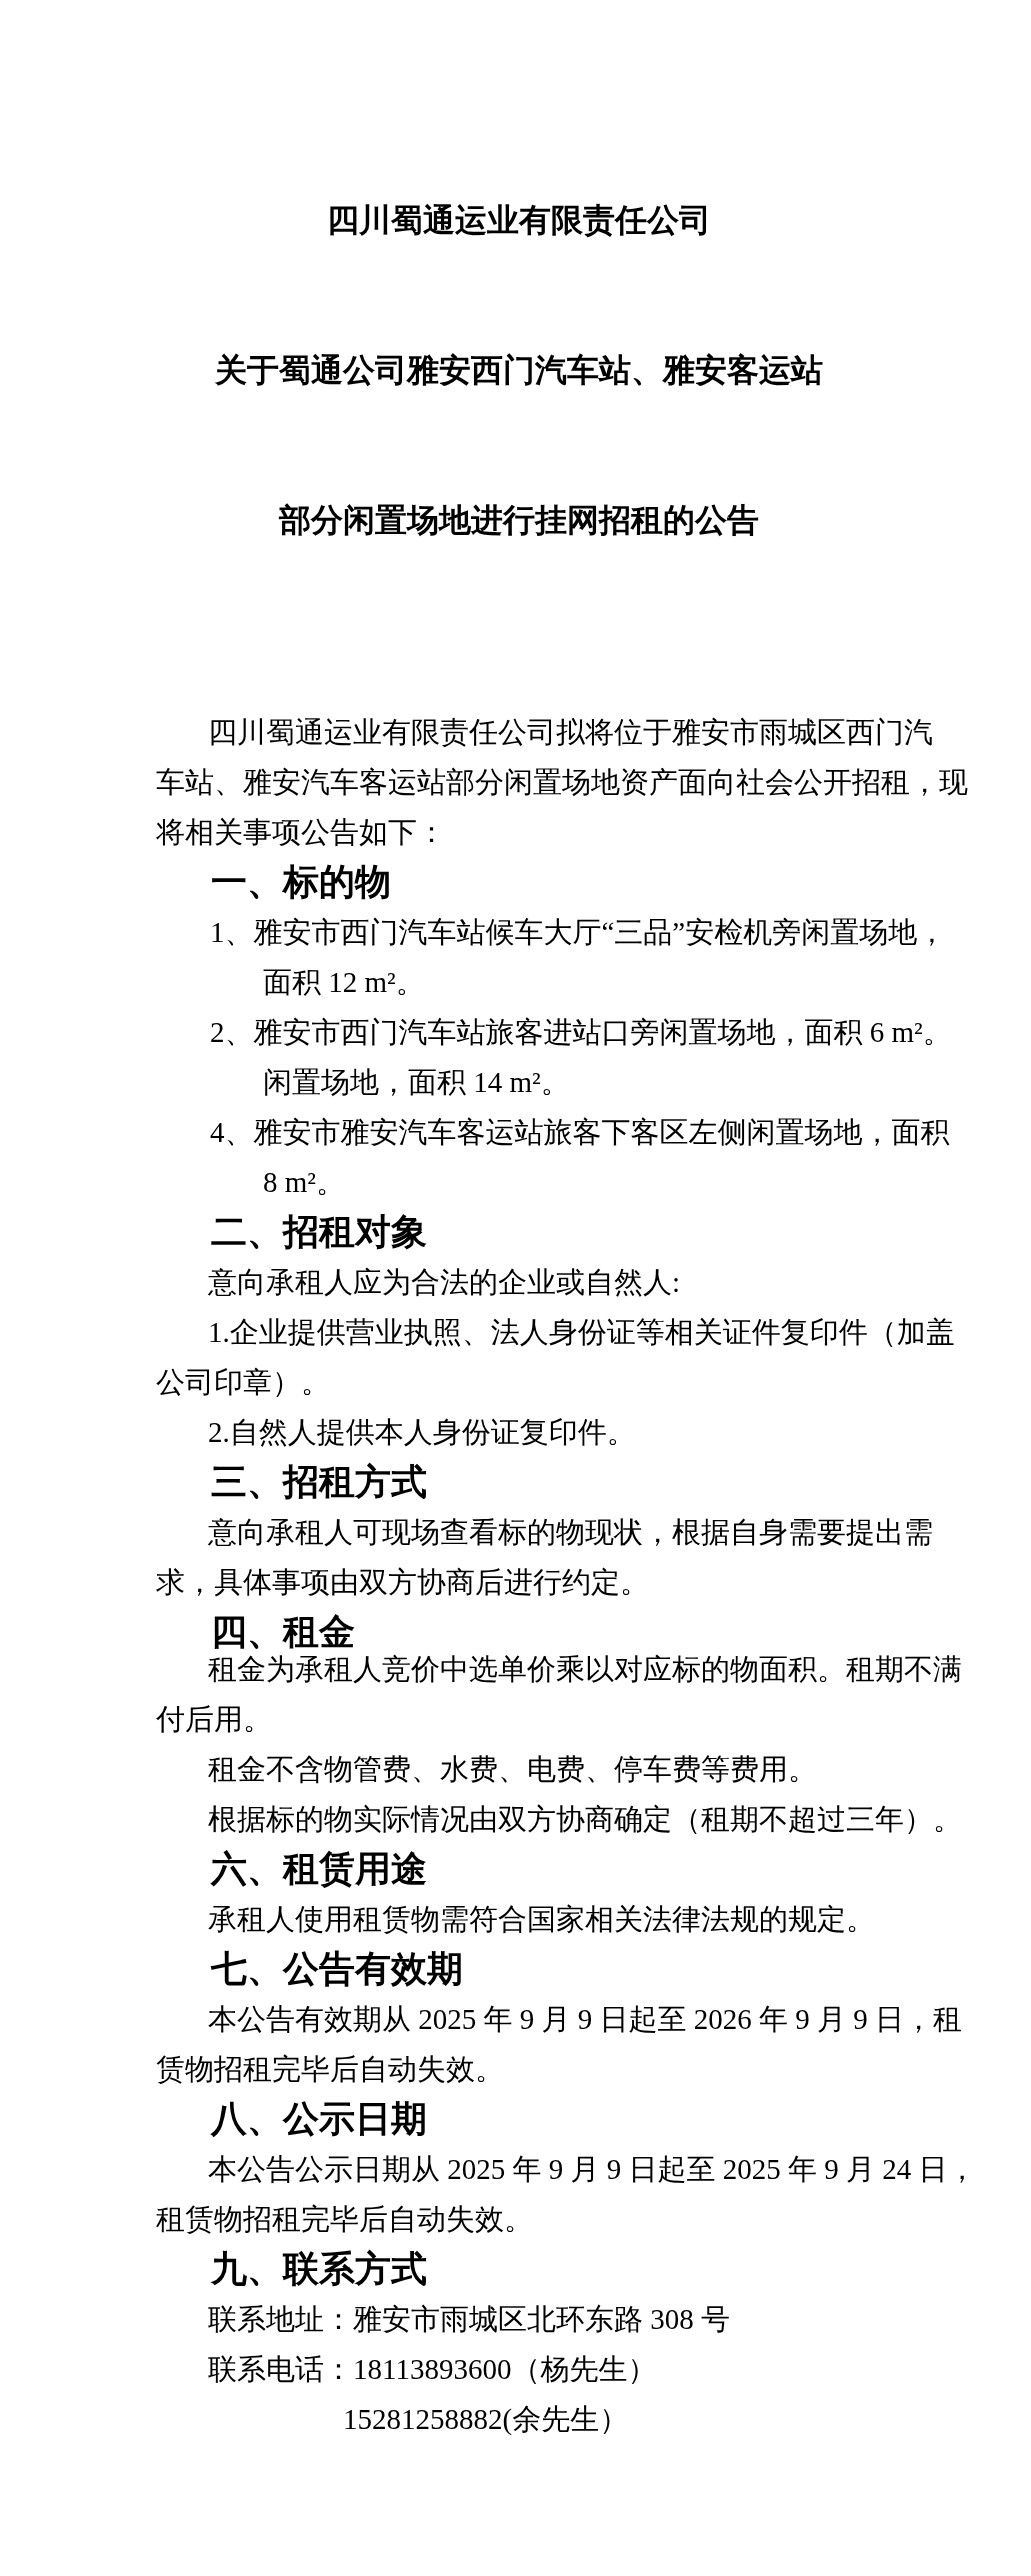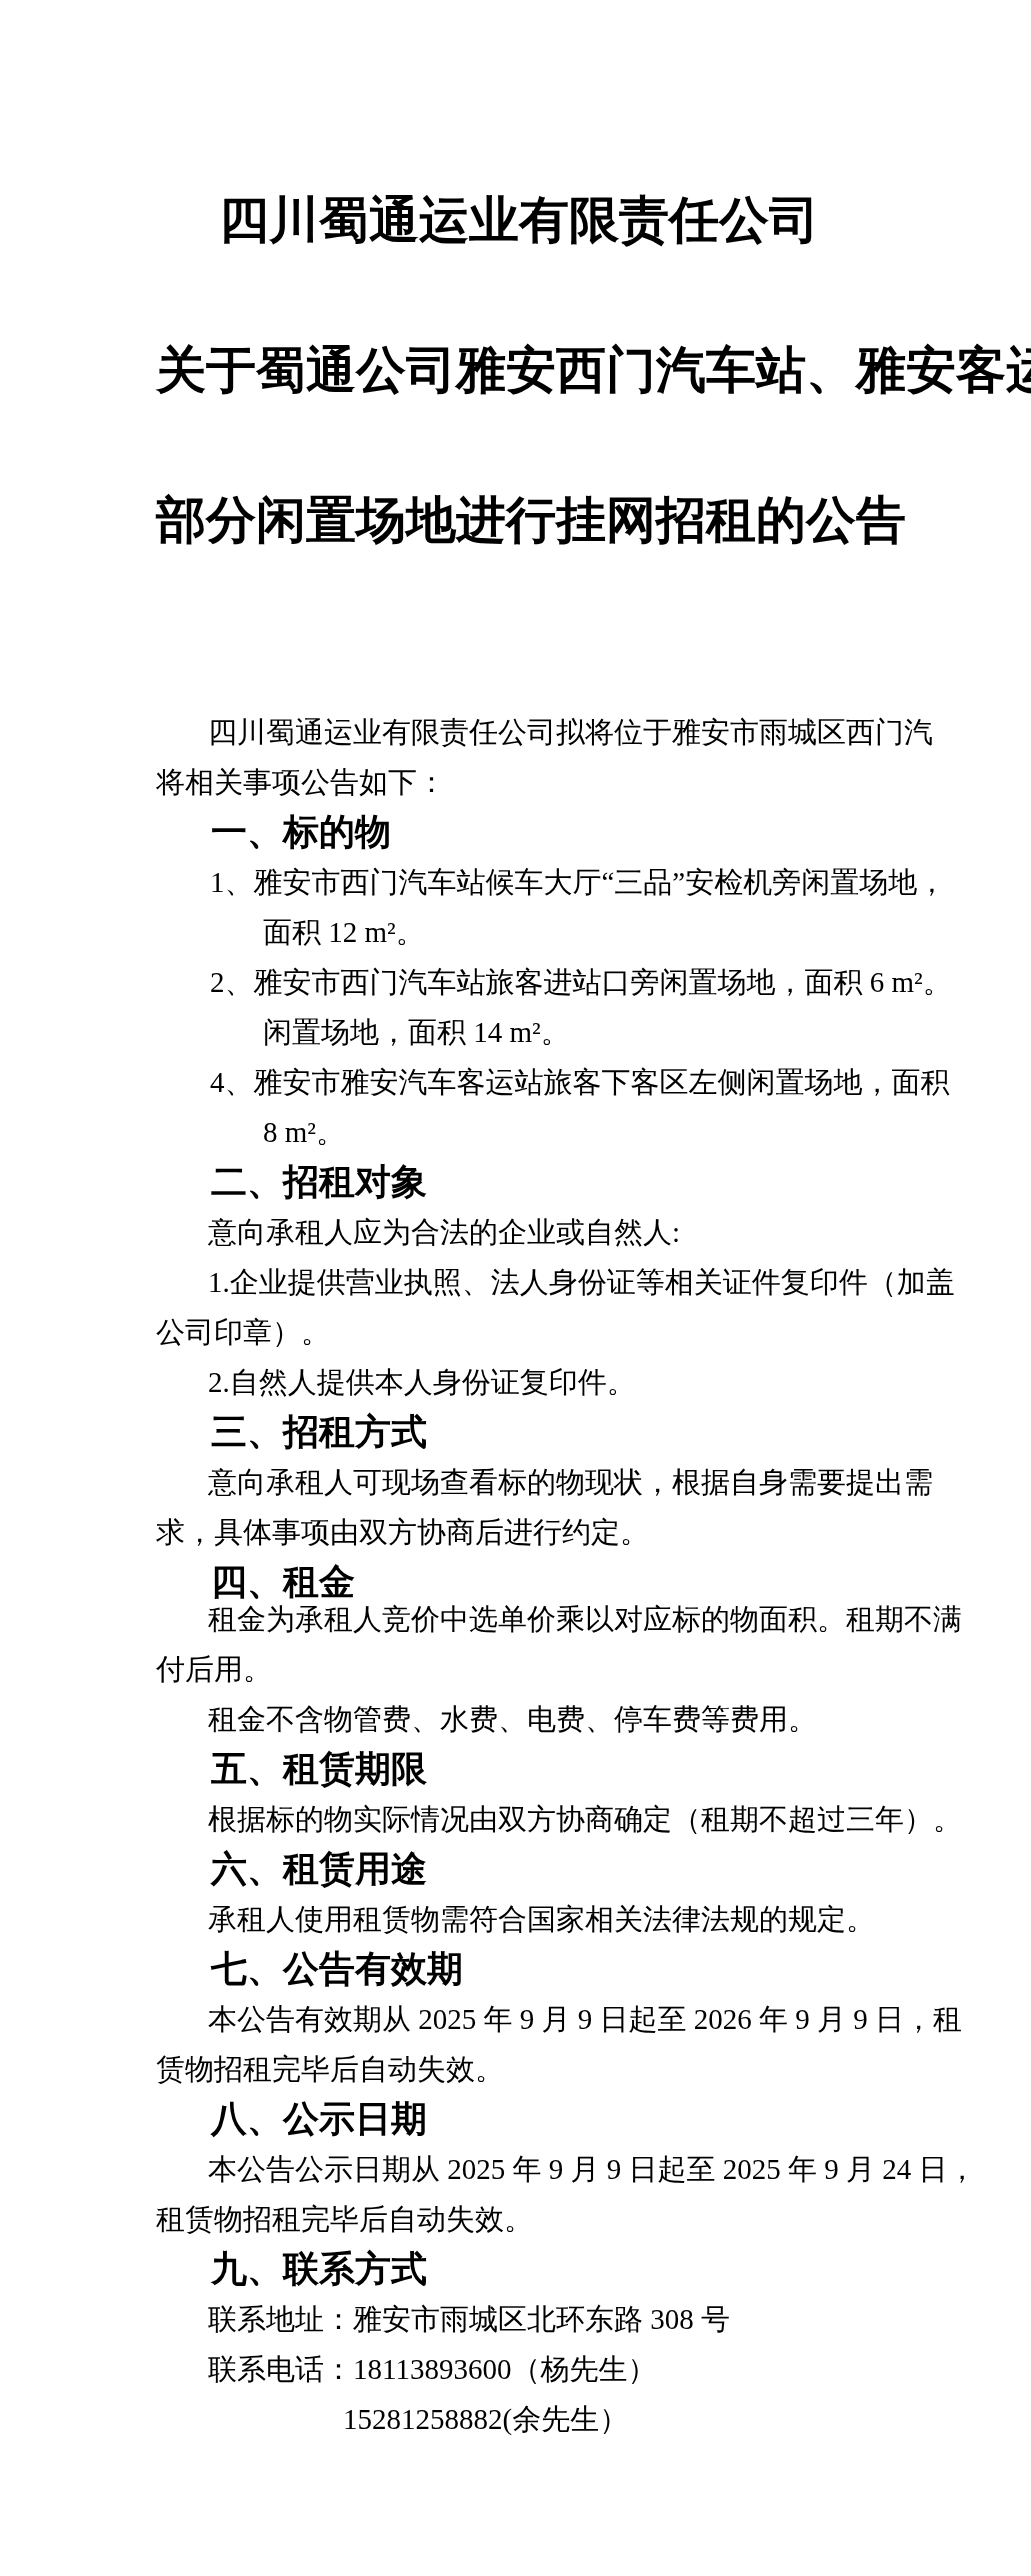--- a/index.html
+++ b/index.html
@@ -9,21 +9,21 @@
     height: 2576px;
     background: #ffffff;
     color: #000000;
     overflow: hidden;
   }
   .content { padding: 95px 149px 0 156px; }
 
   .title {
     font-family: "Liberation Serif", "DejaVu Serif", serif;
     font-weight: bold;
-    font-size: 50px;
+    font-size: 32px;
     line-height: 50px;
     text-align: center;
     white-space: pre;
   }
 
   .body {
     margin-top: 62px;
     font-family: "Liberation Serif", "DejaVu Serif", serif;
     font-size: 29px;
   }
@@ -50,20 +50,21 @@
 
     <div class="title">
       <div class="tl">四川蜀通运业有限责任公司</div>
       <div class="tl">关于蜀通公司雅安西门汽车站、雅安客运站</div>
       <div class="tl">部分闲置场地进行挂网招租的公告</div>
     </div>
 
     <div class="body">
 
       <div class="ln ind">四川蜀通运业有限责任公司拟将位于雅安市雨城区西门汽</div>
+      <div class="ln flush">车站、雅安汽车客运站部分闲置场地资产面向社会公开招租，现</div>
       <div class="ln flush">将相关事项公告如下：</div>
 
       <div class="ln h">一、标的物</div>
 
       <div class="ln item1st">1、雅安市西门汽车站候车大厅“三品”安检机旁闲置场地，</div>
       <div class="ln itemcont">面积 12 m²。</div>
 
       <div class="ln item1st">2、雅安市西门汽车站旅客进站口旁闲置场地，面积 6 m²。</div>
 
       <div class="ln itemcont">闲置场地，面积 14 m²。</div>
@@ -82,21 +83,20 @@
 
       <div class="ln ind">意向承租人可现场查看标的物现状，根据自身需要提出需</div>
       <div class="ln flush">求，具体事项由双方协商后进行约定。</div>
 
       <div class="ln h">四、租金</div>
 
       <div class="ln ind tight">租金为承租人竞价中选单价乘以对应标的物面积。租期不满</div>
       <div class="ln flush">付后用。</div>
       <div class="ln ind">租金不含物管费、水费、电费、停车费等费用。</div>
 
-      <div class="ln h">五、租赁期限</div>
 
       <div class="ln ind">根据标的物实际情况由双方协商确定（租期不超过三年）。</div>
 
       <div class="ln h">六、租赁用途</div>
 
       <div class="ln ind">承租人使用租赁物需符合国家相关法律法规的规定。</div>
 
       <div class="ln h">七、公告有效期</div>
 
       <div class="ln ind">本公告有效期从 2025 年 9 月 9 日起至 2026 年 9 月 9 日，租</div>

